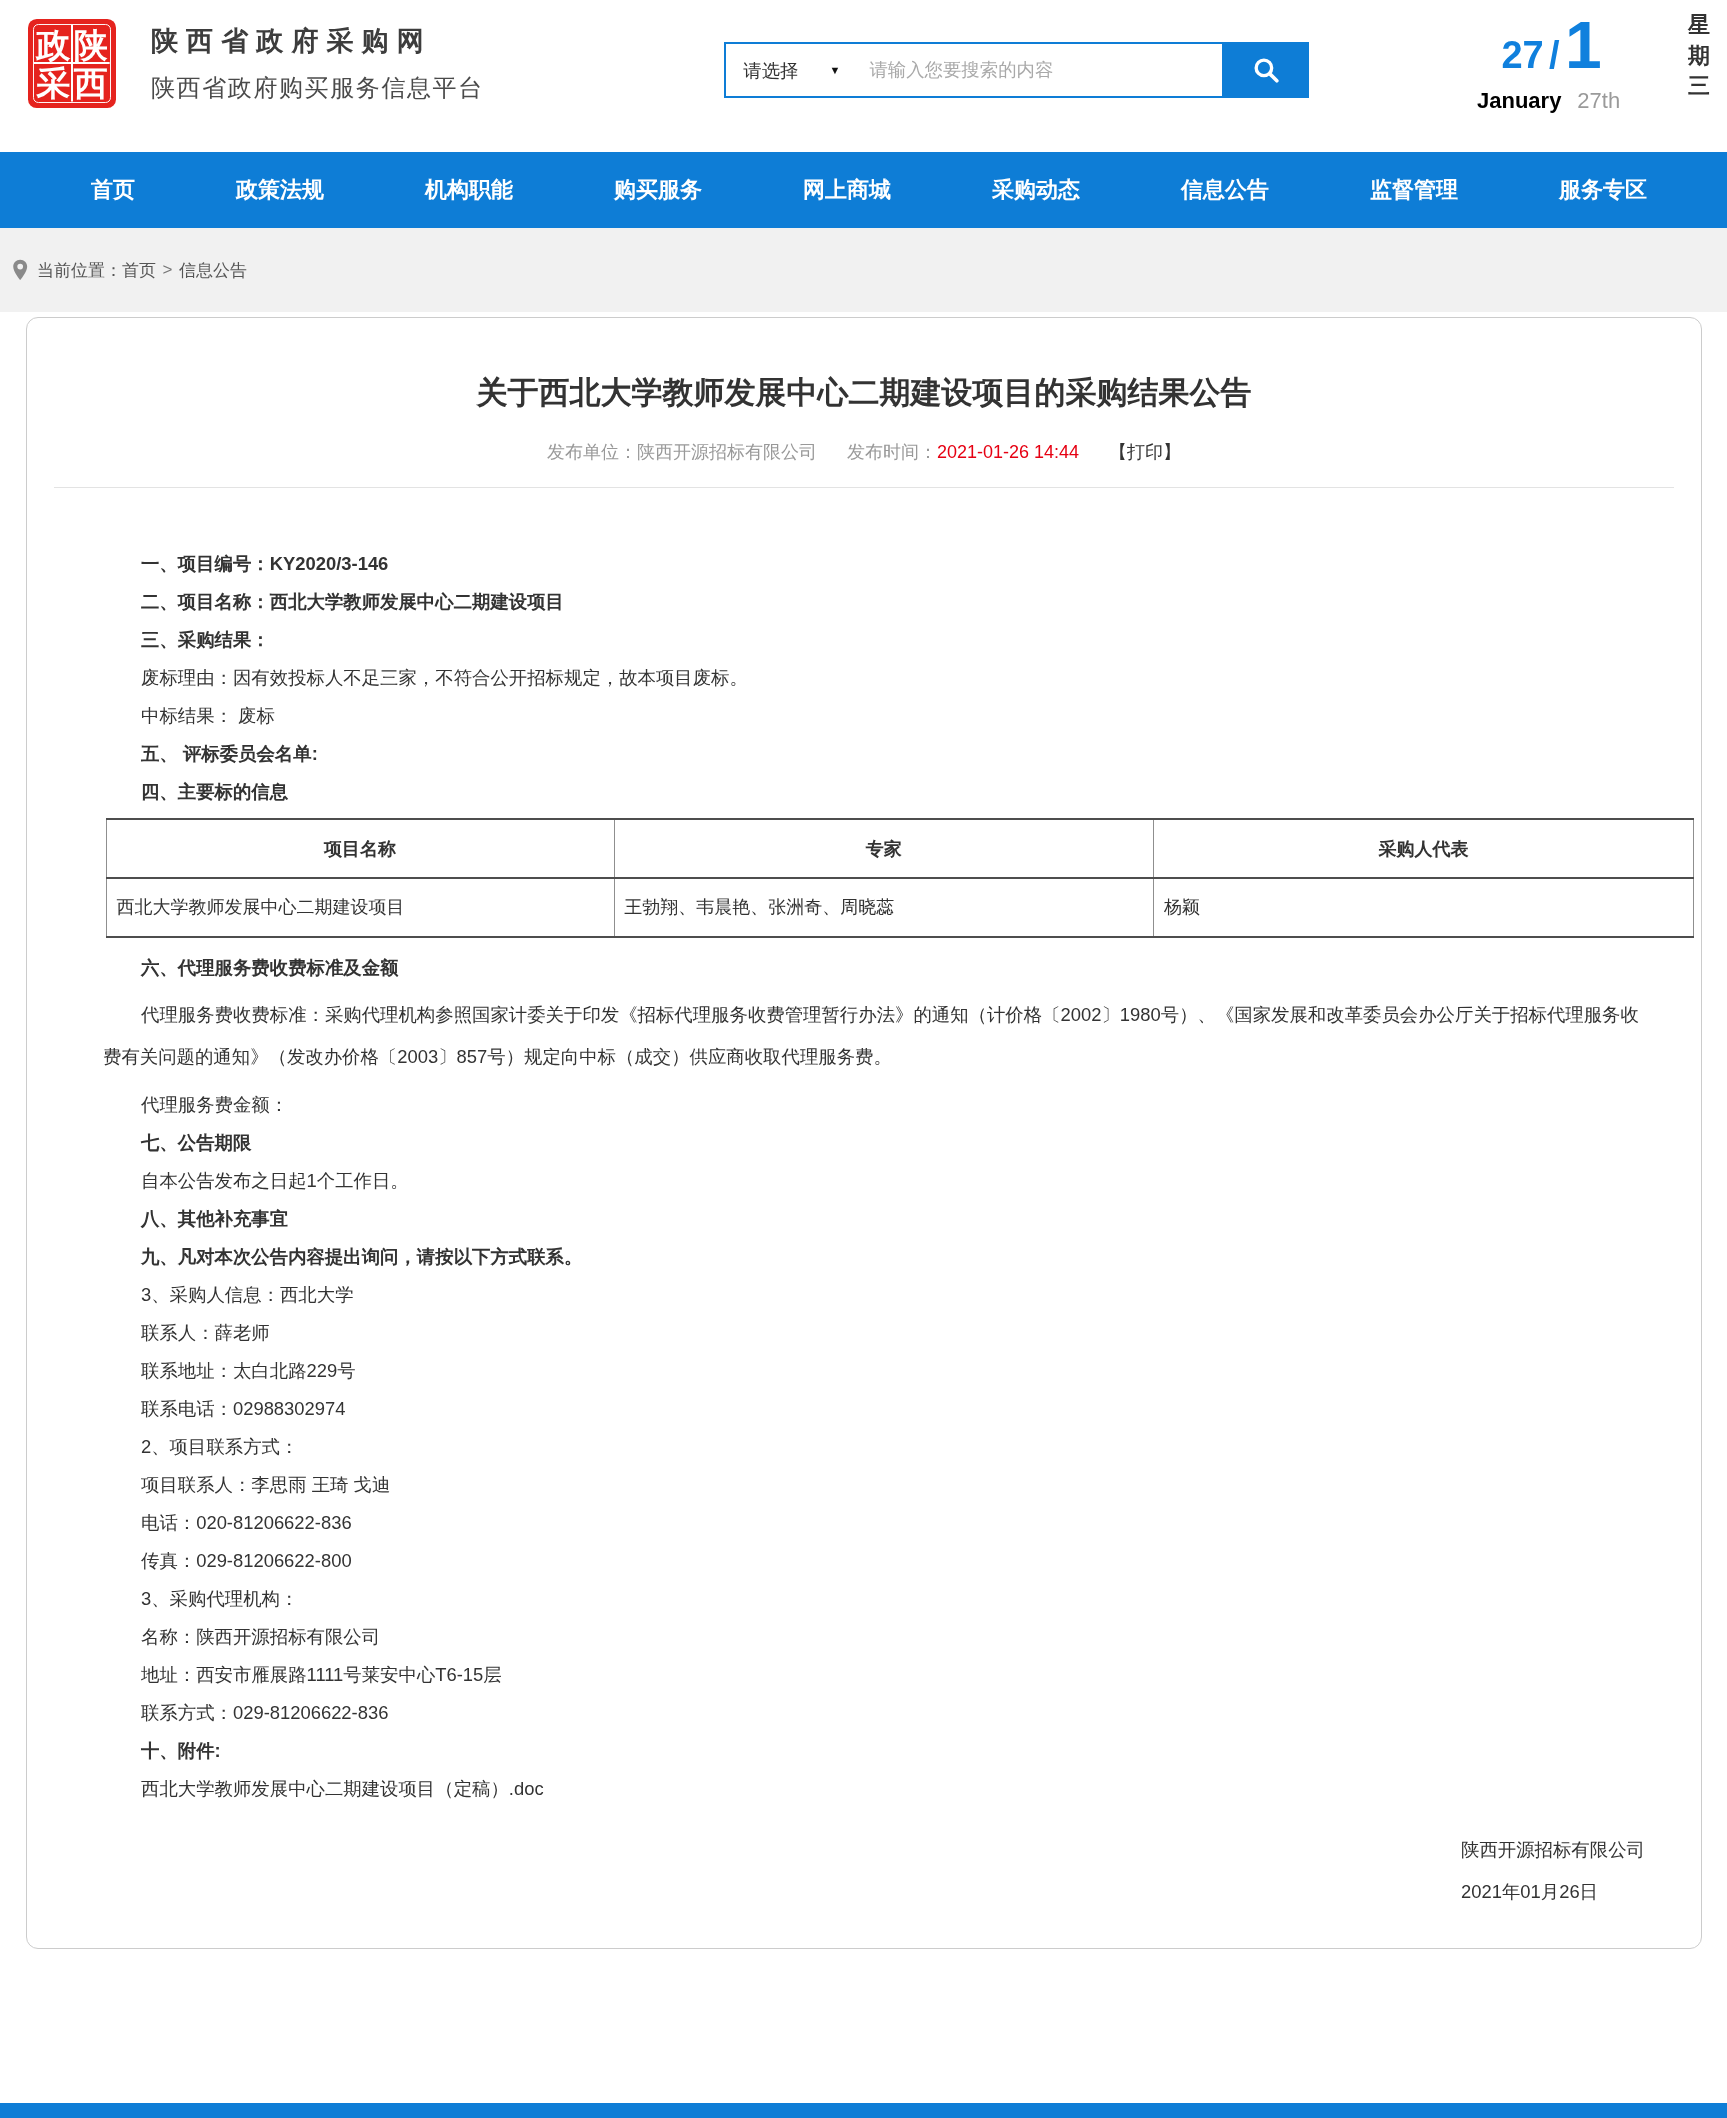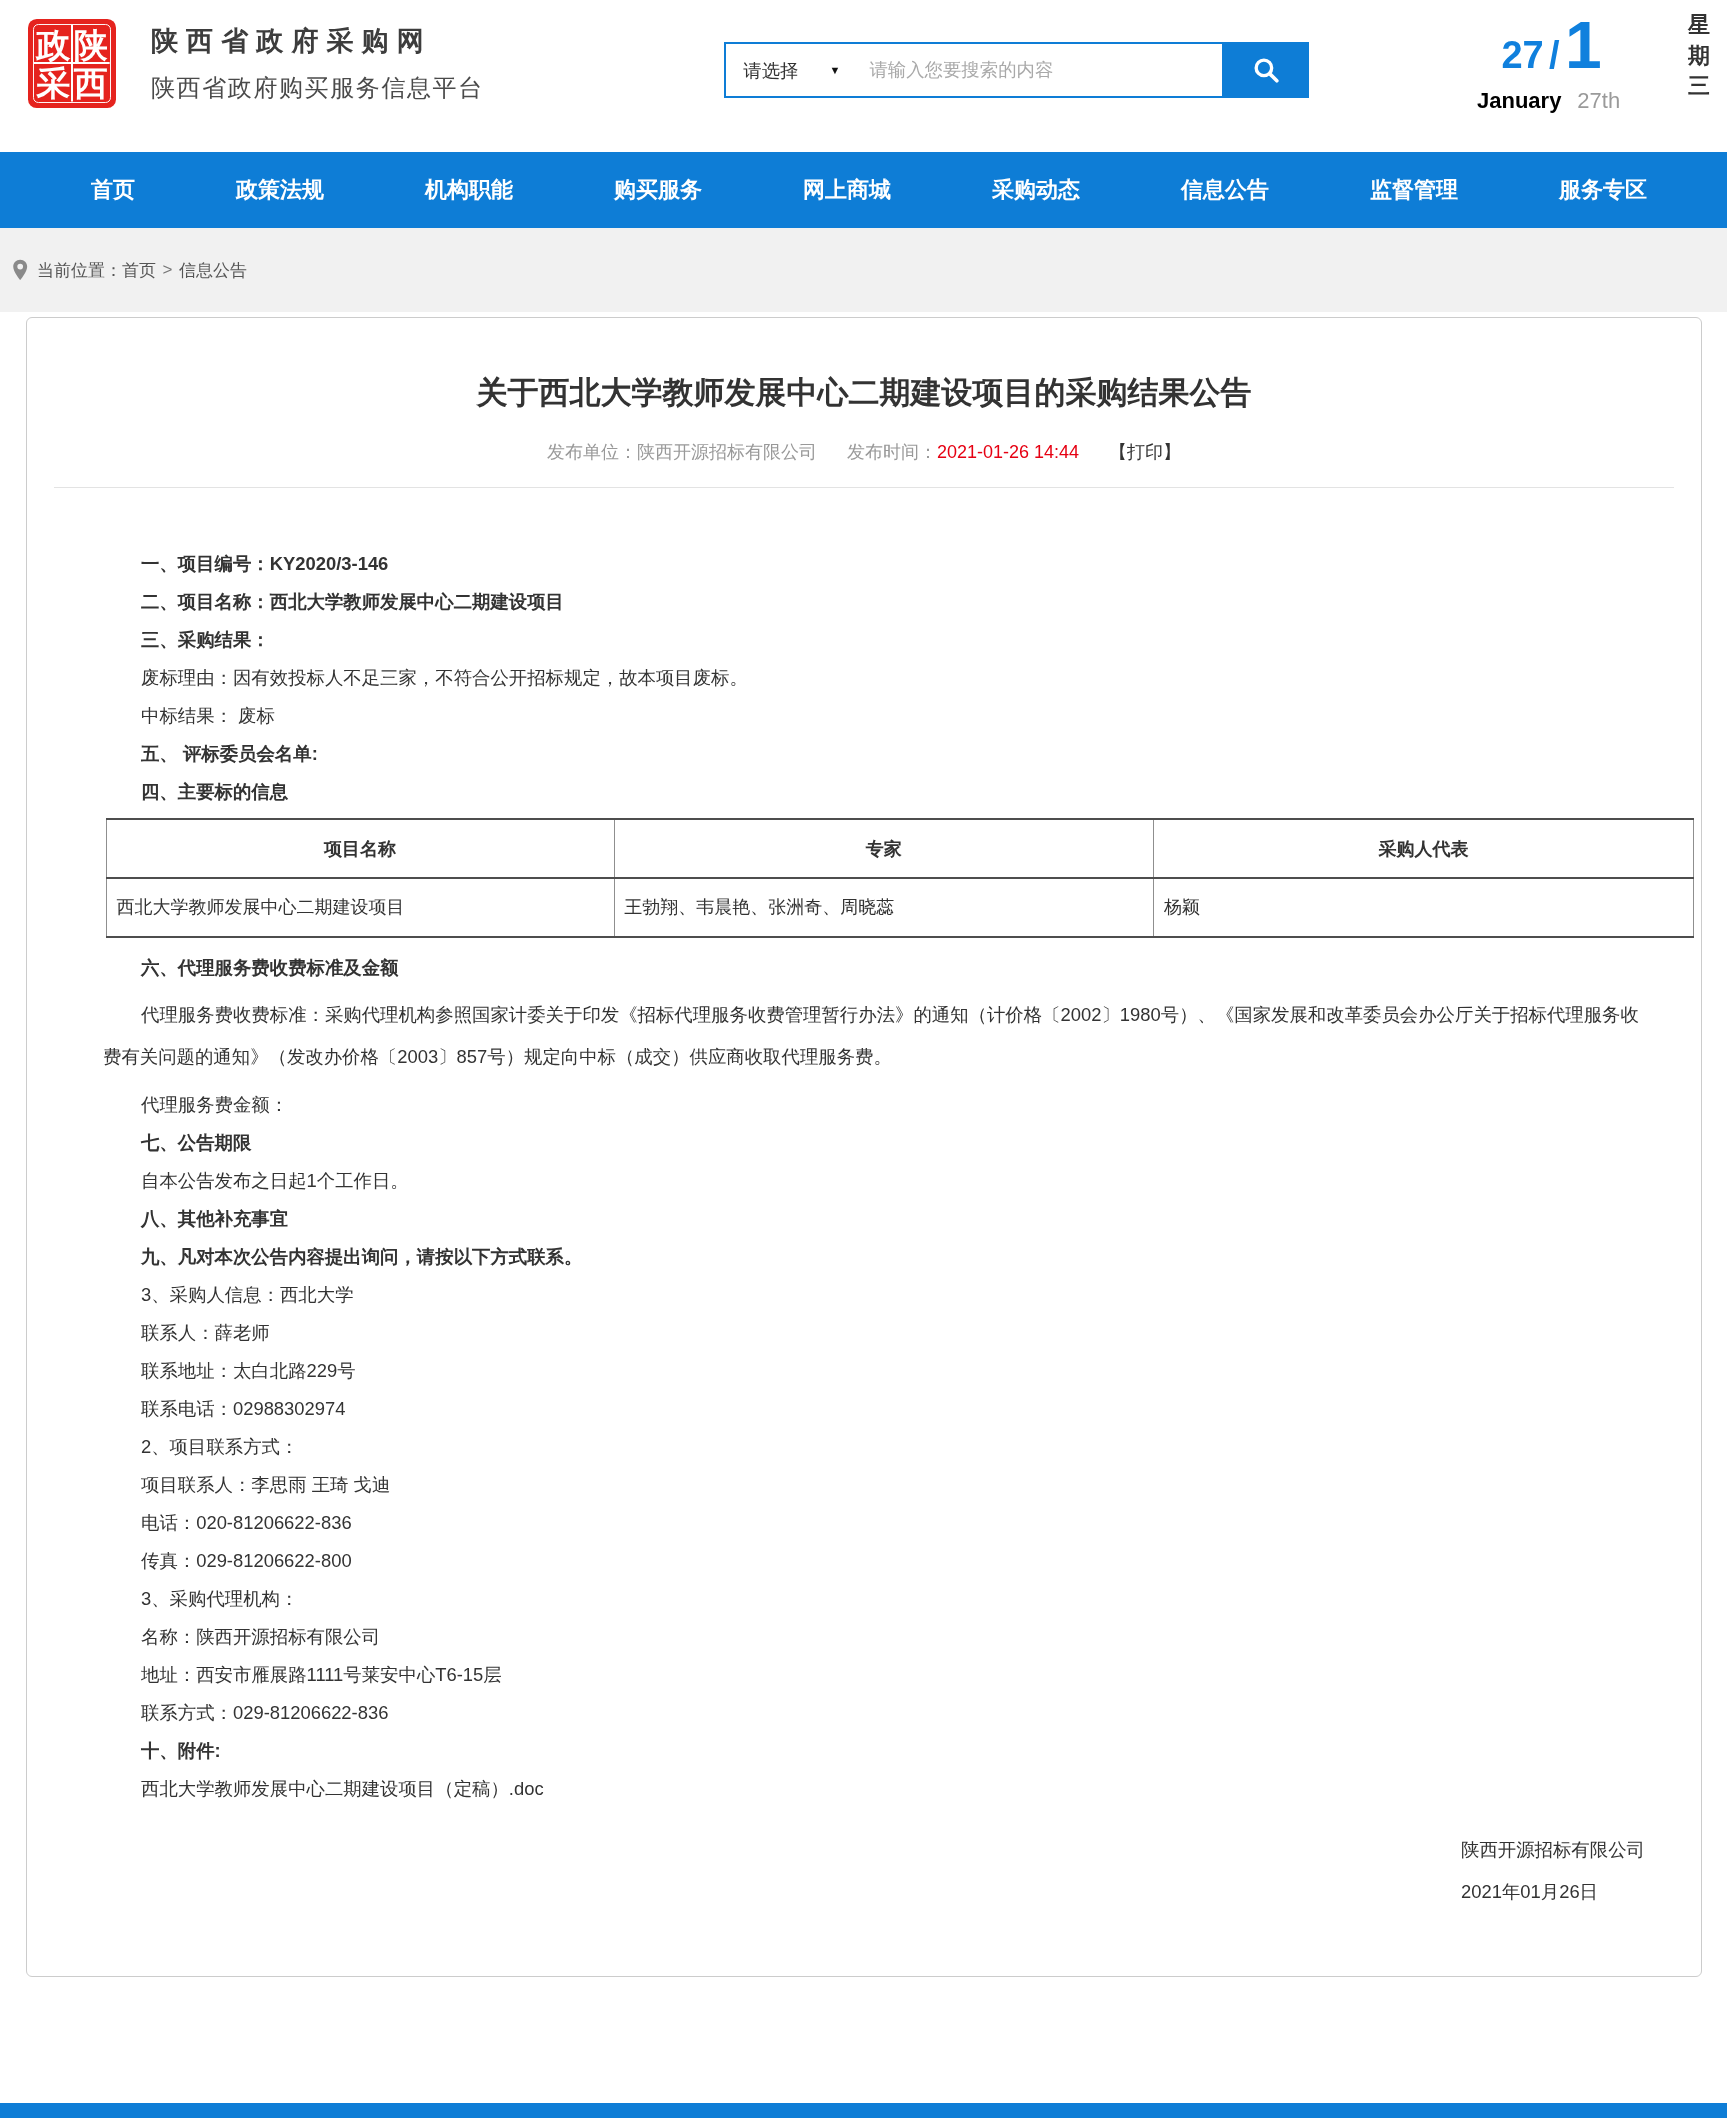--- a/index.html
+++ b/index.html
@@ -50,21 +50,21 @@
   .nav { height:76px; background:#0e7dd6; display:flex; align-items:center; justify-content:space-between; padding:0 81px 0 91px; }
   .nav a { color:#fff; font-size:22px; font-weight:bold; text-decoration:none; white-space:nowrap; }
 
   
   .breadcrumb { height:84px; background:#f1f1f1; display:flex; align-items:center; padding-left:11px; font-size:17px; color:#555; }
   .pin-icon { margin-right:7.6px; display:inline-flex; }
   .breadcrumb a { color:#555; text-decoration:none; }
   .crumb-sep { margin:0 6.5px; color:#777; }
 
   
-  .card { margin:5.4px 26px 0 26px; background:#fff; border:1.1px solid #ccc; border-radius:6px; padding-bottom:53px; }
+  .card { margin:5.4px 26px 0 26px; background:#fff; border:1.1px solid #ccc; border-radius:12px; padding-bottom:25px; }
   .article-title { text-align:center; font-size:31px; font-weight:bold; color:#333; margin-top:54px; padding:0 33px; }
   .article-meta { text-align:center; margin-top:26px; font-size:18px; color:#999; }
   .article-meta .pub-time { color:#e60012; }
   .article-meta .meta-gap { display:inline-block; width:30px; }
   .article-meta .print-btn { color:#333; margin-left:30px; cursor:pointer; }
   .meta-divider { margin:23px 27px 0 27px; border-bottom:1.1px solid #e3e3e3; }
 
   .article-body { padding:51px 62px 0 76px; font-size:18.4px; color:#333; }
   .article-body p { margin:0 0 15px 38px; line-height:23px; }
   .article-body p.h { font-weight:bold; margin-top:13px; }

